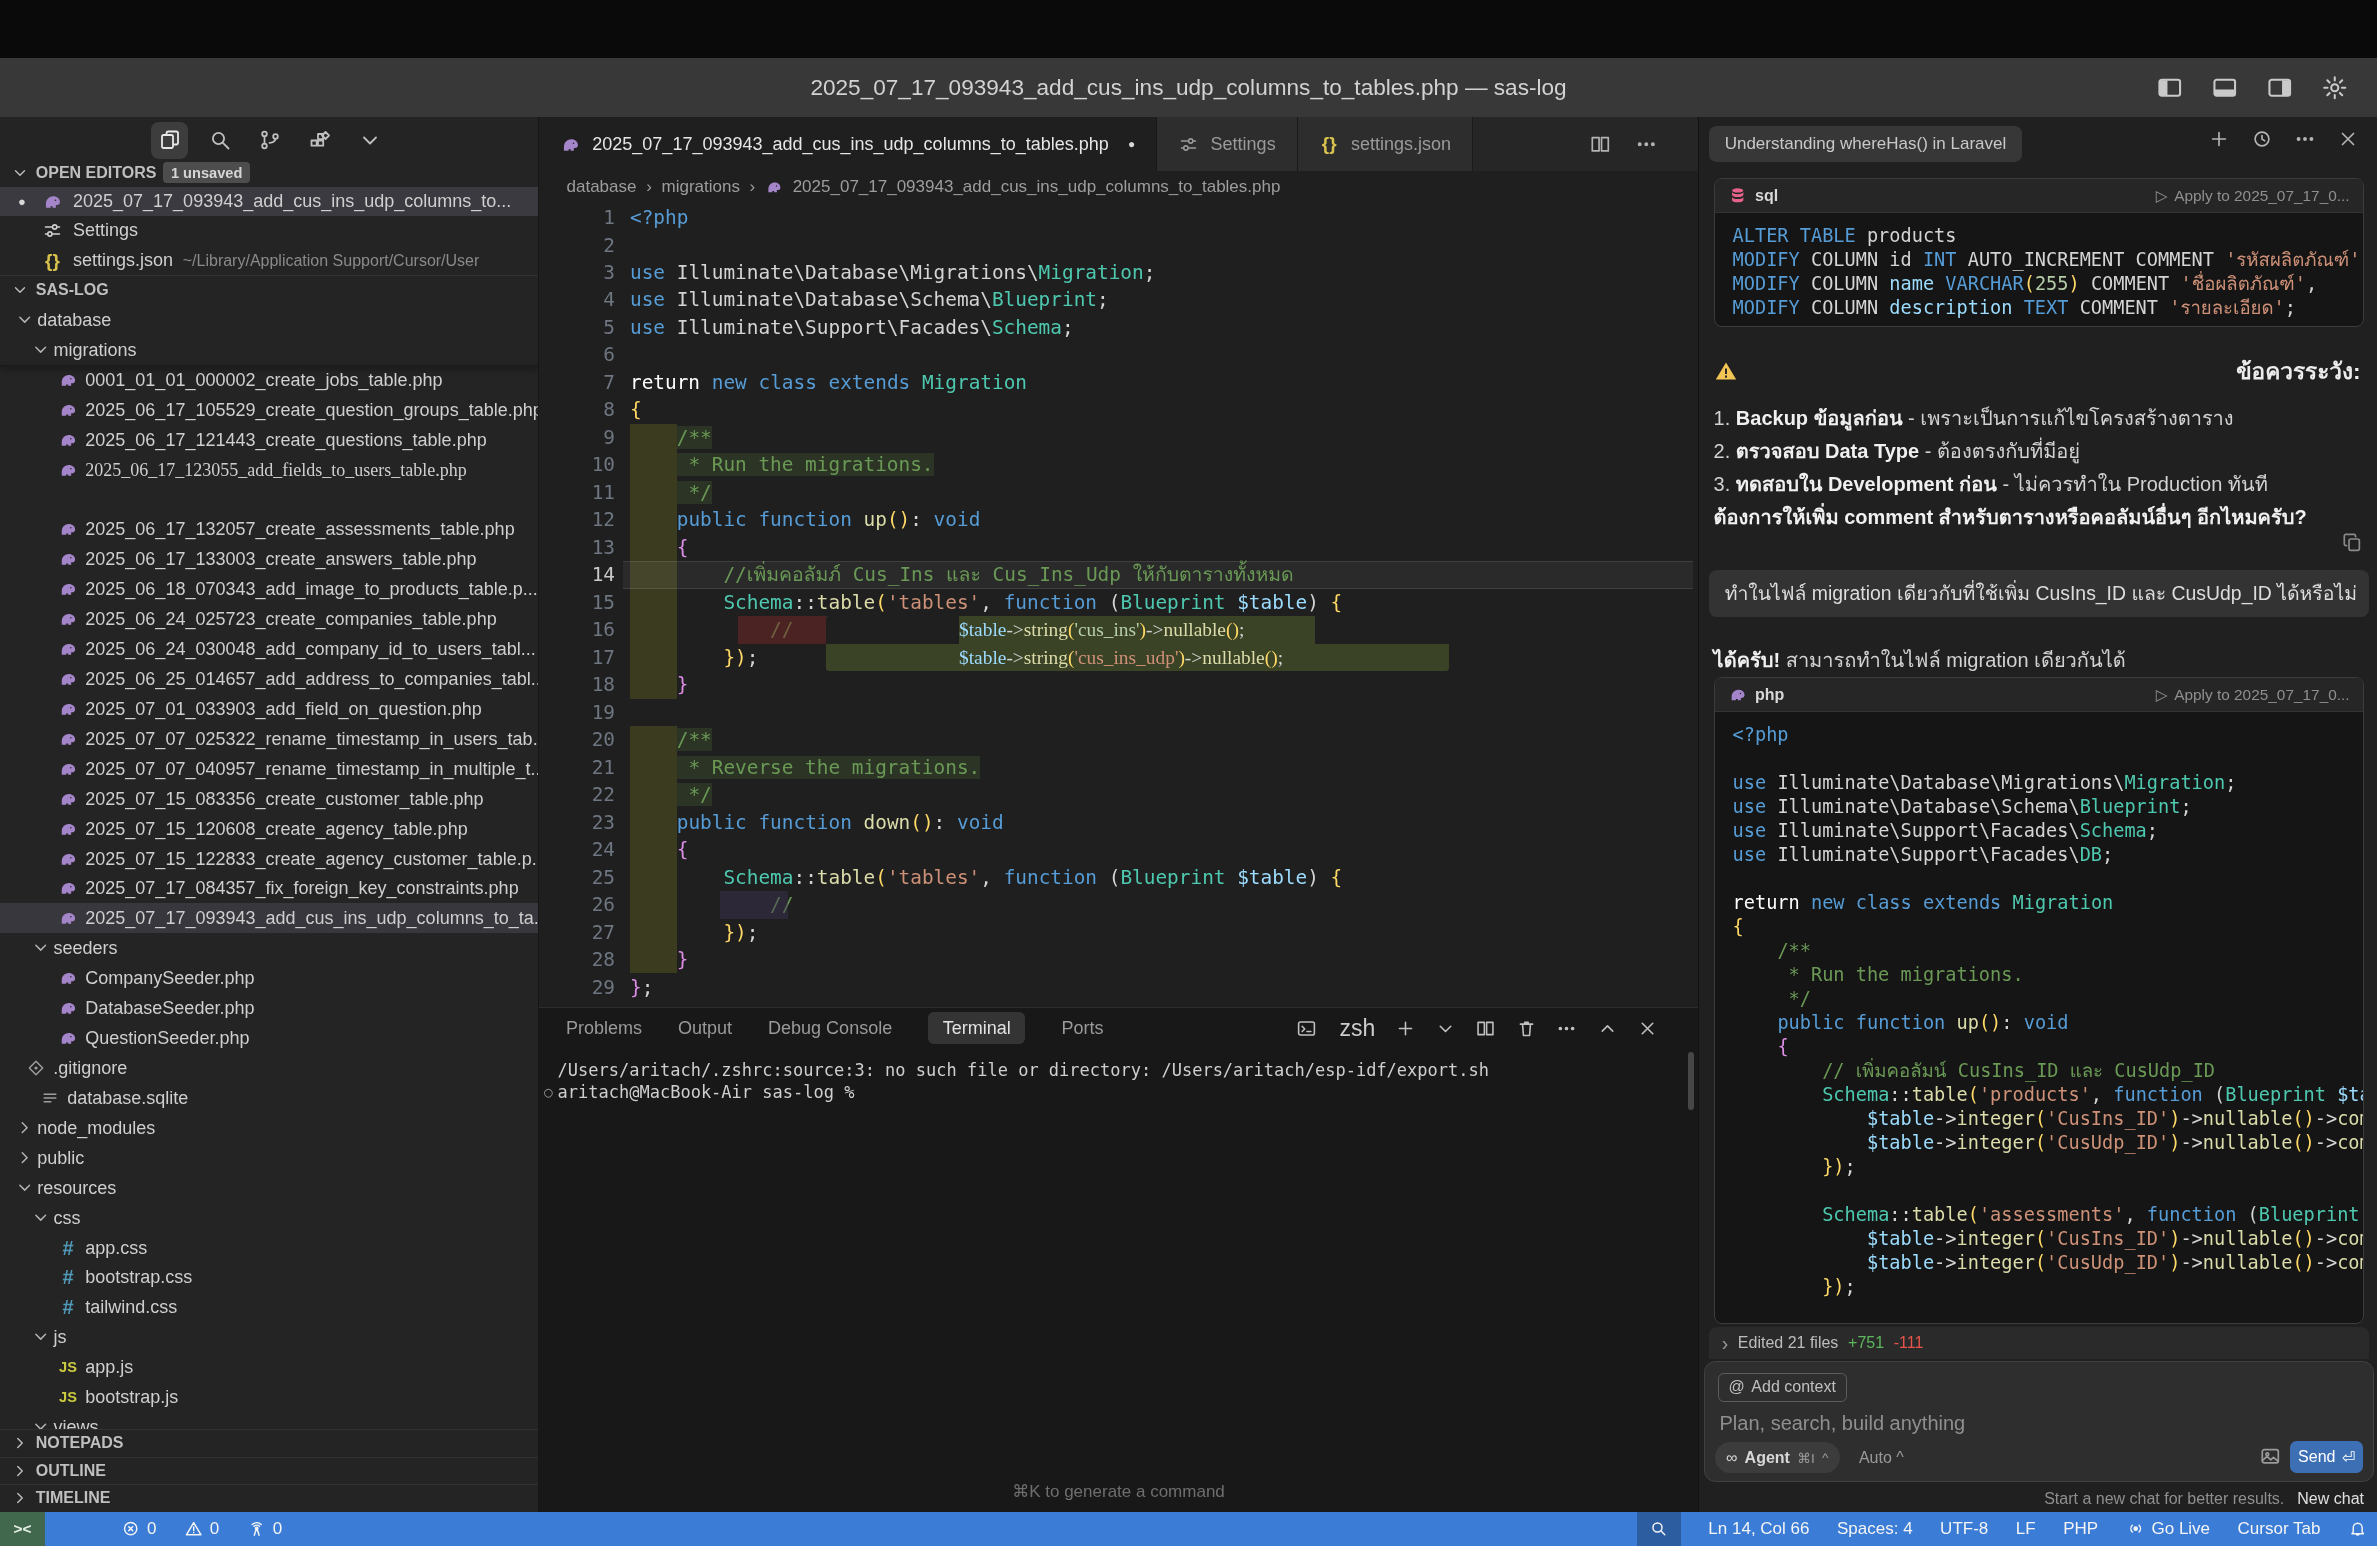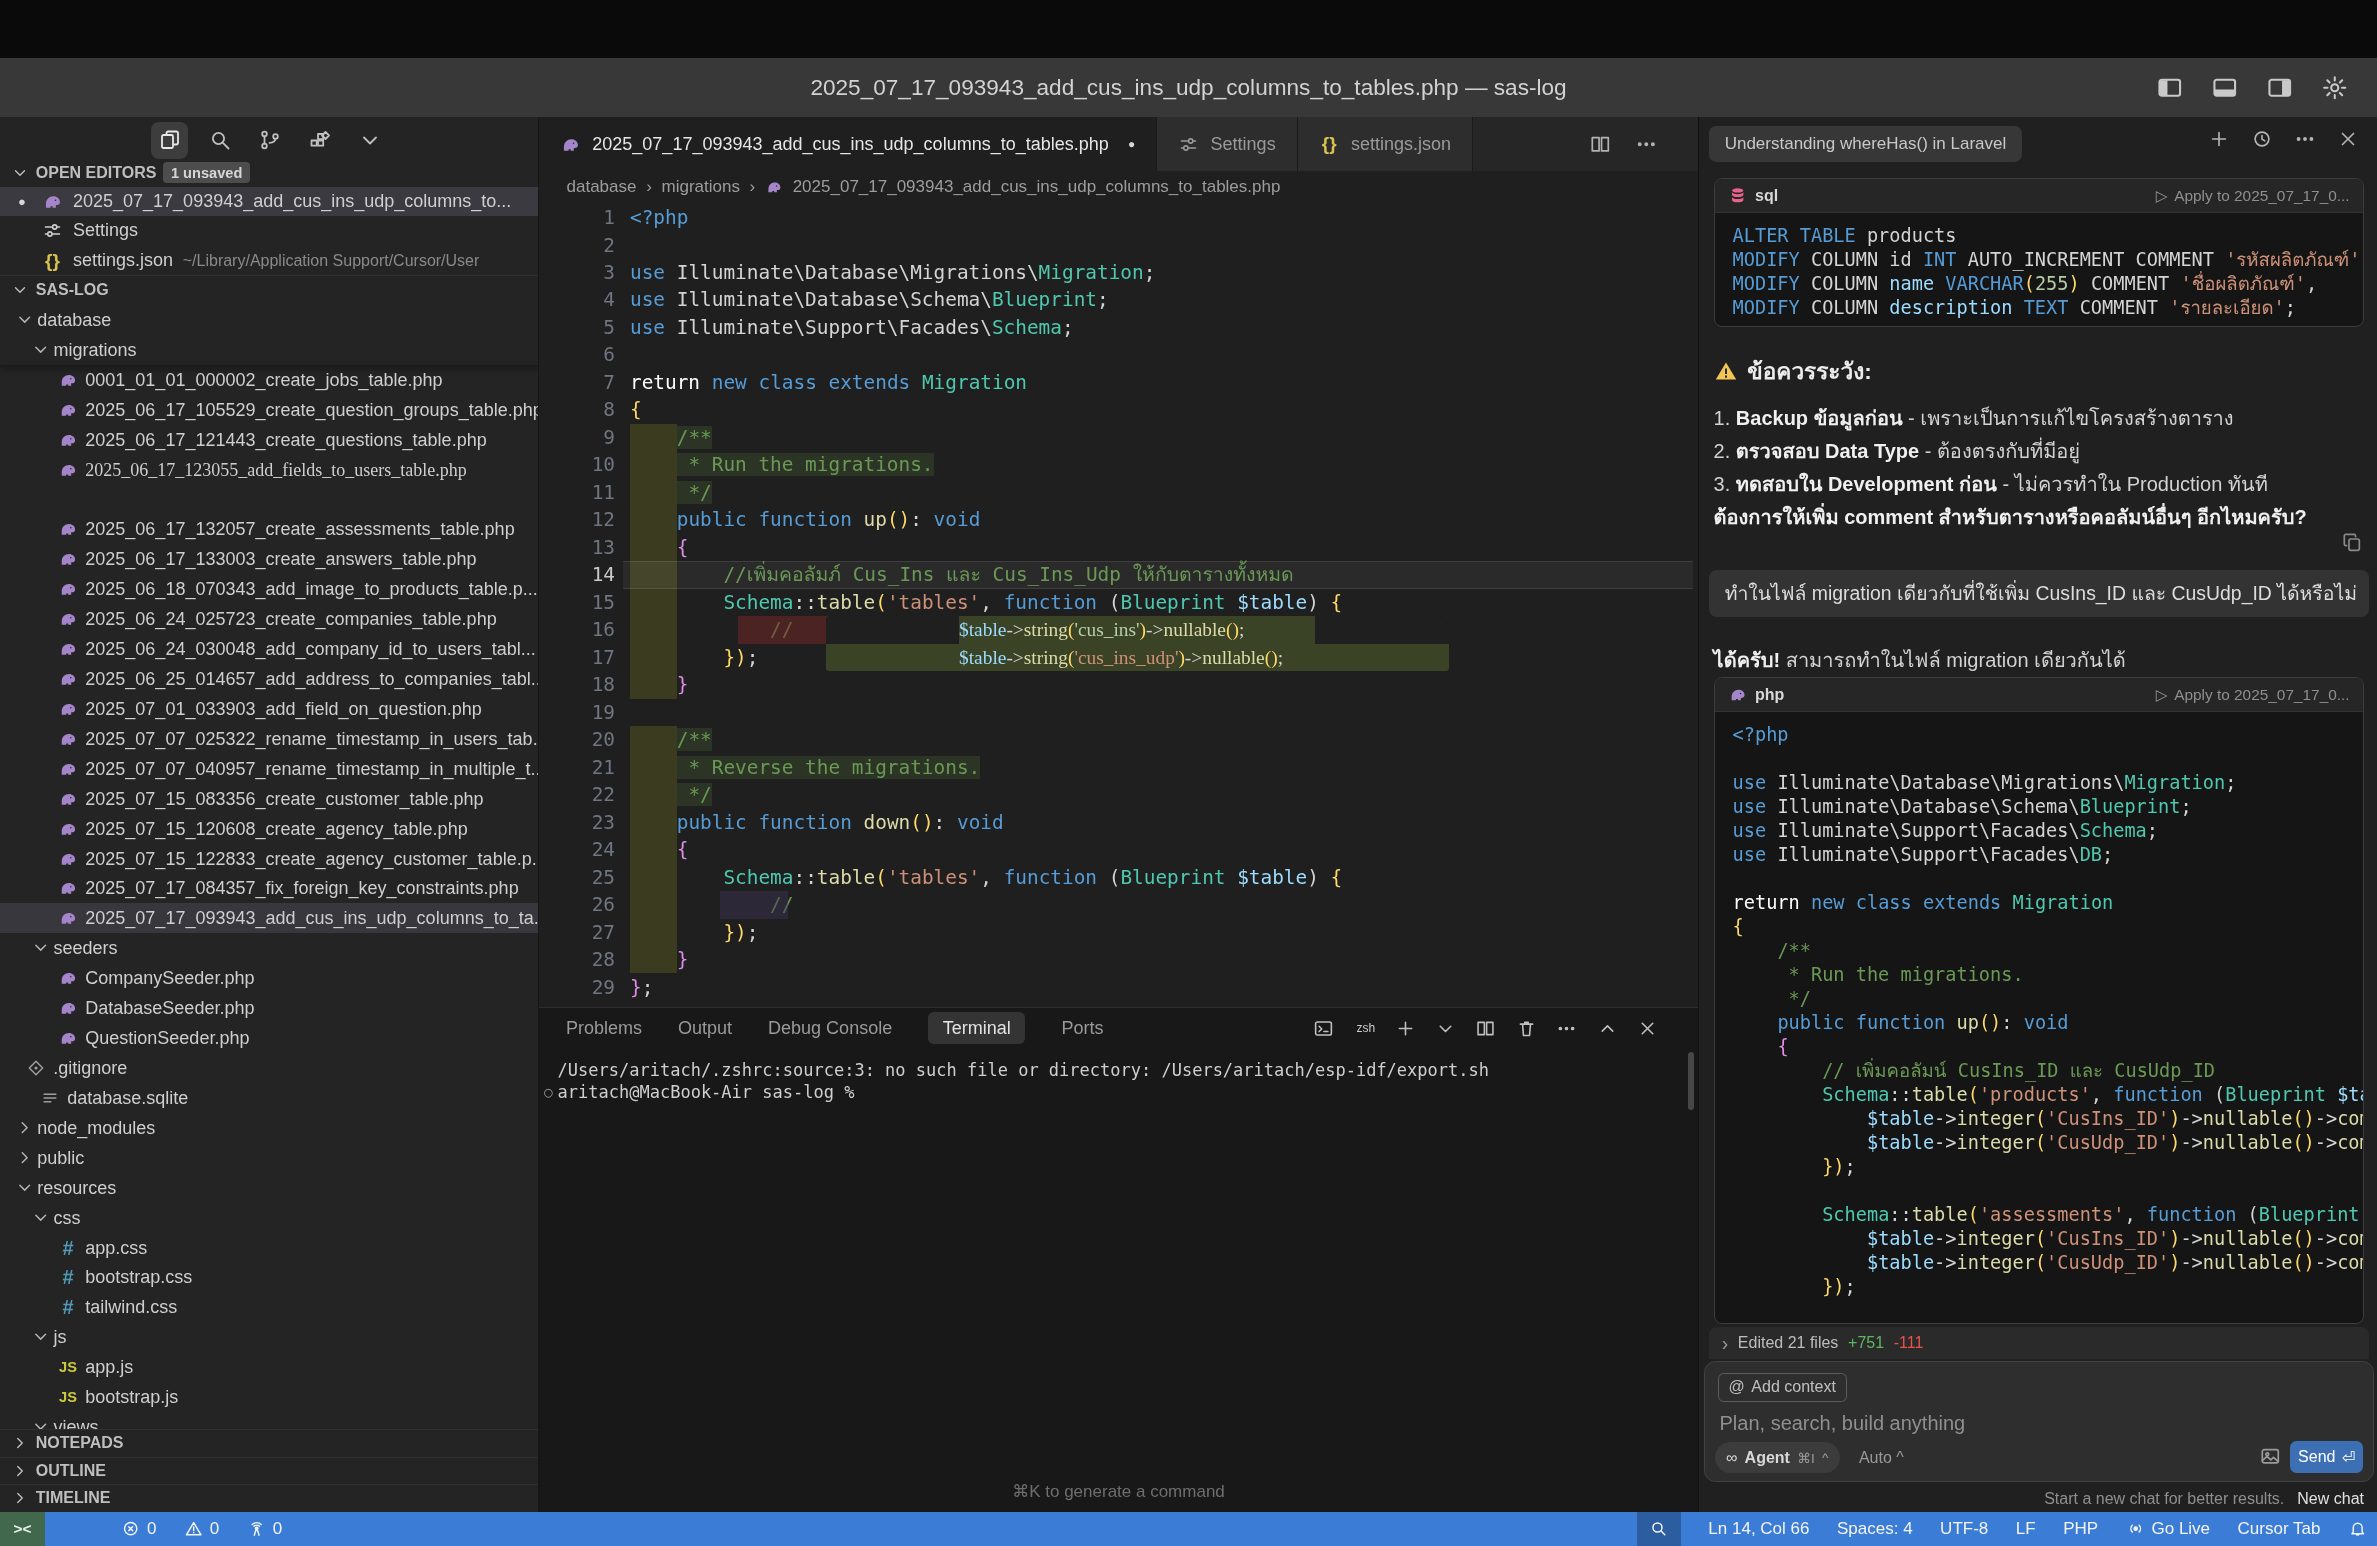--- a/index.html
+++ b/index.html
@@ -79,21 +79,21 @@
   #ghost .gline { position:relative; height:27.5px; }
   #ghost .gdark { position:absolute; top:0; height:27.5px; background:#1f1f1f; }
 
   
   #panel { position:absolute; left:0; top:890px; width:1159px; height:505px; background:#181818; border-top:0.8px solid #2e2e2e; }
   #panel-tabs { position:absolute; left:27px; top:0; height:40px; display:flex; align-items:center; gap:36px;
                 font-size:18px; color:#9a9a9a; }
   .ptab.active { color:#e2e2e2; background:#343434; border-radius:5.7px; padding:5.7px 14.6px; }
   #panel-actions { position:absolute; right:40px; top:0; height:40px; display:flex; align-items:center; gap:19.4px; color:#c0c0c0; }
   #panel-actions .icn { width:21px; height:21px; }
-  #panel-actions .shell-label { font-size:12px; color:#cccccc; margin-left:3.2px; }
+  #panel-actions .shell-label { font-size:23px; color:#cccccc; margin-left:3.2px; }
   .term-line { position:absolute; left:18.6px; font-size:17px; line-height:22px; color:#cfcfcf; white-space:pre; }
   .term-dec { position:absolute; left:-13.7px; color:#8f8f8f; font-size:14.6px; }
   #term-hint { position:absolute; left:0; width:1159px; bottom:9.7px; text-align:center; font-size:17px; color:#6e6e6e; }
   #term-scroll { position:absolute; right:4px; top:44px; width:6.5px; height:58px; background:#474747; border-radius:3.2px; }
 
   
   #chat { position:absolute; left:1698px; top:117px; width:679px; height:1395px; background:#202020; border-left:0.8px solid #111; }
   #chat-tab { position:absolute; left:9.7px; top:9px; height:36px; background:#373737; border-radius:7.3px;
               display:flex; align-items:center; padding:0 16px; font-size:17px; color:#c8c8c8; }
   #chat-actions { position:absolute; right:18px; top:11.3px; display:flex; gap:21px; color:#b5b5b5; }
@@ -101,21 +101,21 @@
   .codeblock { position:absolute; left:14.6px; width:650px; border:0.8px solid #3c3c3c; border-radius:8px;
                background:#151515; overflow:hidden; }
   .cb-head { height:34px; background:#262626; border-bottom:0.8px solid #333; display:flex; align-items:center;
              padding:0 13px; gap:8px; }
   .cb-head .icn { width:19.4px; height:19.4px; }
   .cb-lang { font-size:16px; font-weight:bold; color:#d8d8d8; }
   .cb-apply { margin-left:auto; font-size:15.4px; color:#8f8f8f; display:flex; align-items:center; gap:6.5px; }
   .cb-body { padding:11.3px 0 0 18px; font-family:"DejaVu Sans Mono", monospace; font-size:18.6px; line-height:24px;
              white-space:pre; color:#d4d4d4; }
   .chat-text { position:absolute; left:14.6px; width:647px; font-size:20px; color:#d2d2d2; white-space:nowrap; }
-  #warn-title { font-size:22.6px; font-weight:bold; color:#ececec; display:flex; align-items:center; gap:9.7px; }
+  #warn-title { font-size:22.6px; font-weight:bold; color:#ececec; display:flex; align-items:center; gap:9.7px;justify-content:space-between; }
   #warn-title .icn { width:24px; height:24px; }
   #copy-btn { position:absolute; left:642px; width:22.6px; height:22.6px; color:#8a8a8a; }
   #user-bubble { position:absolute; left:9.7px; width:660px; height:47px; background:#333333; border-radius:8px;
                  display:flex; align-items:center; padding-left:16px; font-size:19.4px; color:#dddddd; white-space:nowrap; overflow:hidden; }
   #edited-bar { position:absolute; left:9.7px; top:1210px; width:660px; height:32px; background:#2a2a2a;
                 border-radius:8px 8px 0 0; display:flex; align-items:center; gap:9.7px; padding:0 13px;
                 font-size:16px; color:#bdbdbd; }
   #edited-bar .plus { color:#5db85d; } #edited-bar .minus { color:#e5534b; }
   #edited-bar .chev { color:#9a9a9a; font-size:19.4px; }
   #composer { position:absolute; left:4.9px; top:1244px; width:670px; height:121px; background:#2e2e2e;

